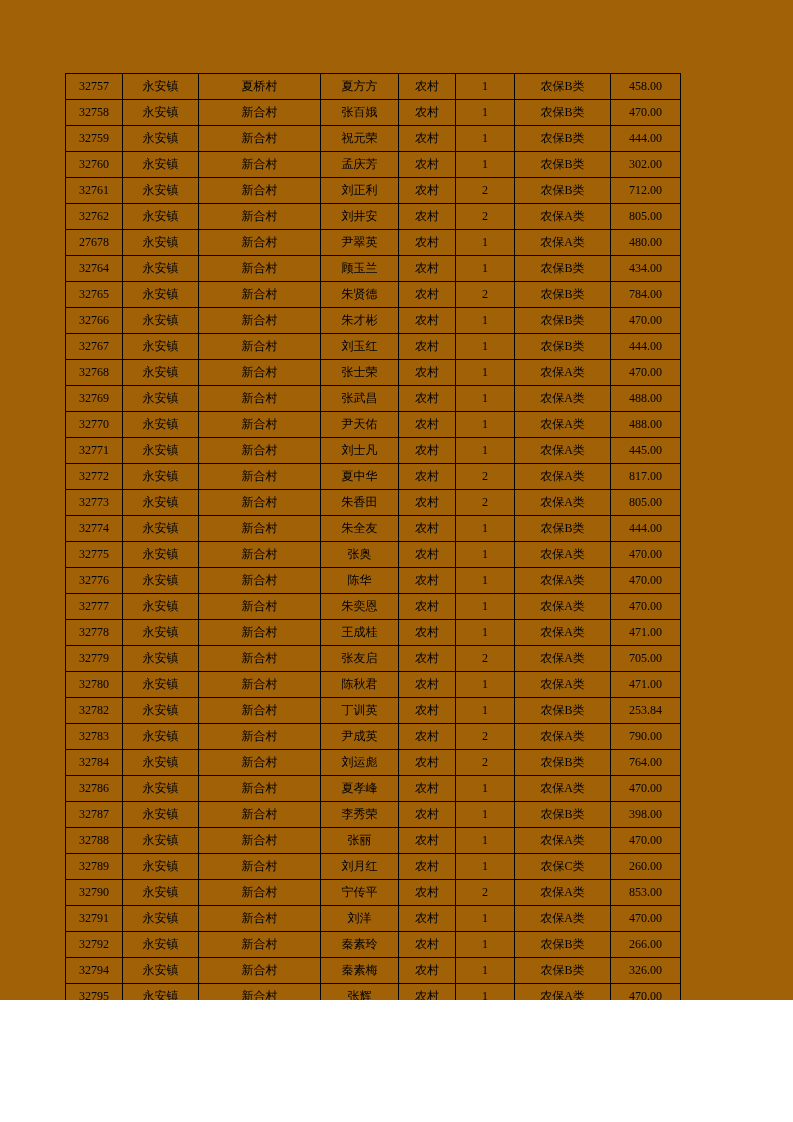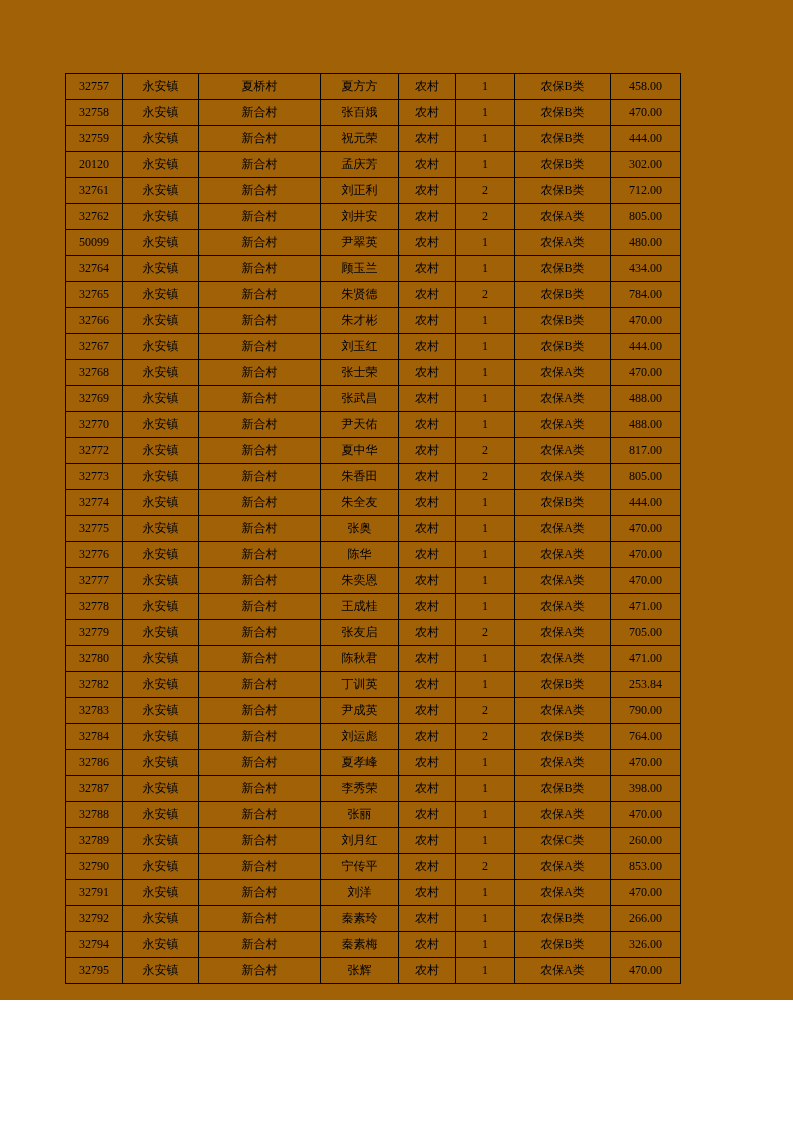--- a/index.html
+++ b/index.html
@@ -87,21 +87,21 @@
           <td>32759</td>
           <td>永安镇</td>
           <td>新合村</td>
           <td>祝元荣</td>
           <td>农村</td>
           <td>1</td>
           <td>农保B类</td>
           <td>444.00</td>
         </tr>
         <tr>
-          <td>20120</td>
+          <td>32760</td>
           <td>永安镇</td>
           <td>新合村</td>
           <td>孟庆芳</td>
           <td>农村</td>
           <td>1</td>
           <td>农保B类</td>
           <td>302.00</td>
         </tr>
         <tr>
           <td>32761</td>
@@ -117,21 +117,21 @@
           <td>32762</td>
           <td>永安镇</td>
           <td>新合村</td>
           <td>刘井安</td>
           <td>农村</td>
           <td>2</td>
           <td>农保A类</td>
           <td>805.00</td>
         </tr>
         <tr>
-          <td>50099</td>
+          <td>27678</td>
           <td>永安镇</td>
           <td>新合村</td>
           <td>尹翠英</td>
           <td>农村</td>
           <td>1</td>
           <td>农保A类</td>
           <td>480.00</td>
         </tr>
         <tr>
           <td>32764</td>
@@ -195,20 +195,30 @@
         </tr>
         <tr>
           <td>32770</td>
           <td>永安镇</td>
           <td>新合村</td>
           <td>尹天佑</td>
           <td>农村</td>
           <td>1</td>
           <td>农保A类</td>
           <td>488.00</td>
+        </tr>
+        <tr>
+          <td>32771</td>
+          <td>永安镇</td>
+          <td>新合村</td>
+          <td>刘士凡</td>
+          <td>农村</td>
+          <td>1</td>
+          <td>农保A类</td>
+          <td>445.00</td>
         </tr>
         <tr>
           <td>32772</td>
           <td>永安镇</td>
           <td>新合村</td>
           <td>夏中华</td>
           <td>农村</td>
           <td>2</td>
           <td>农保A类</td>
           <td>817.00</td>

